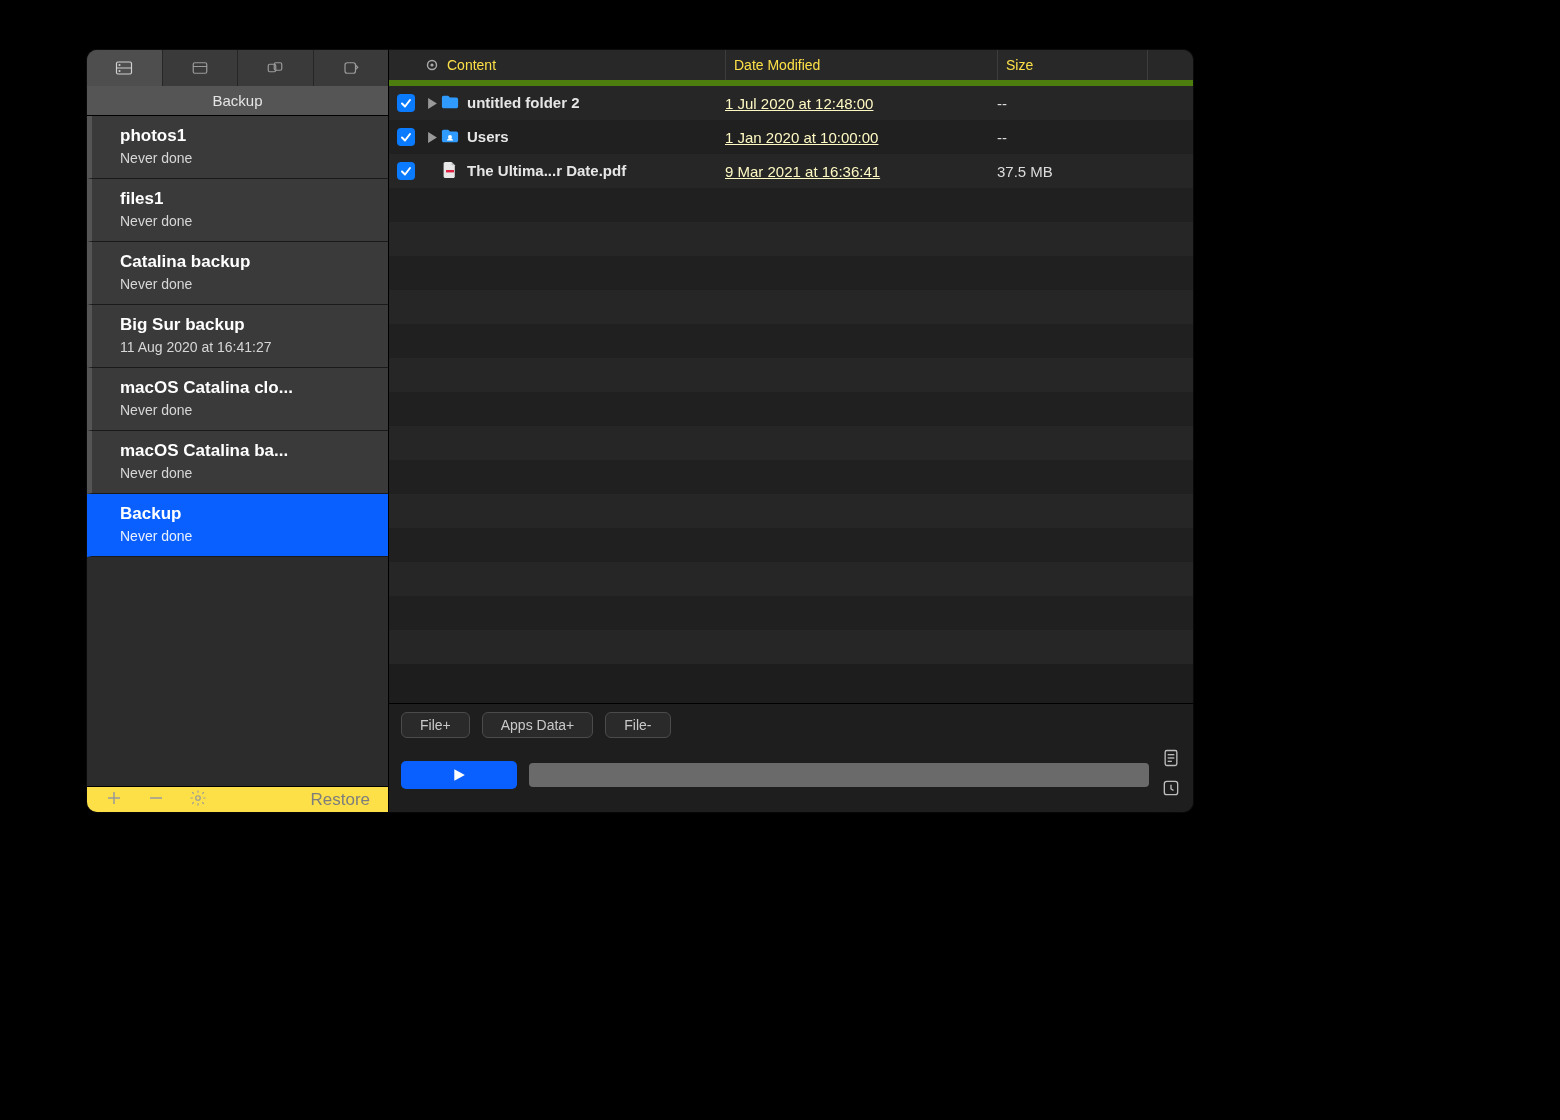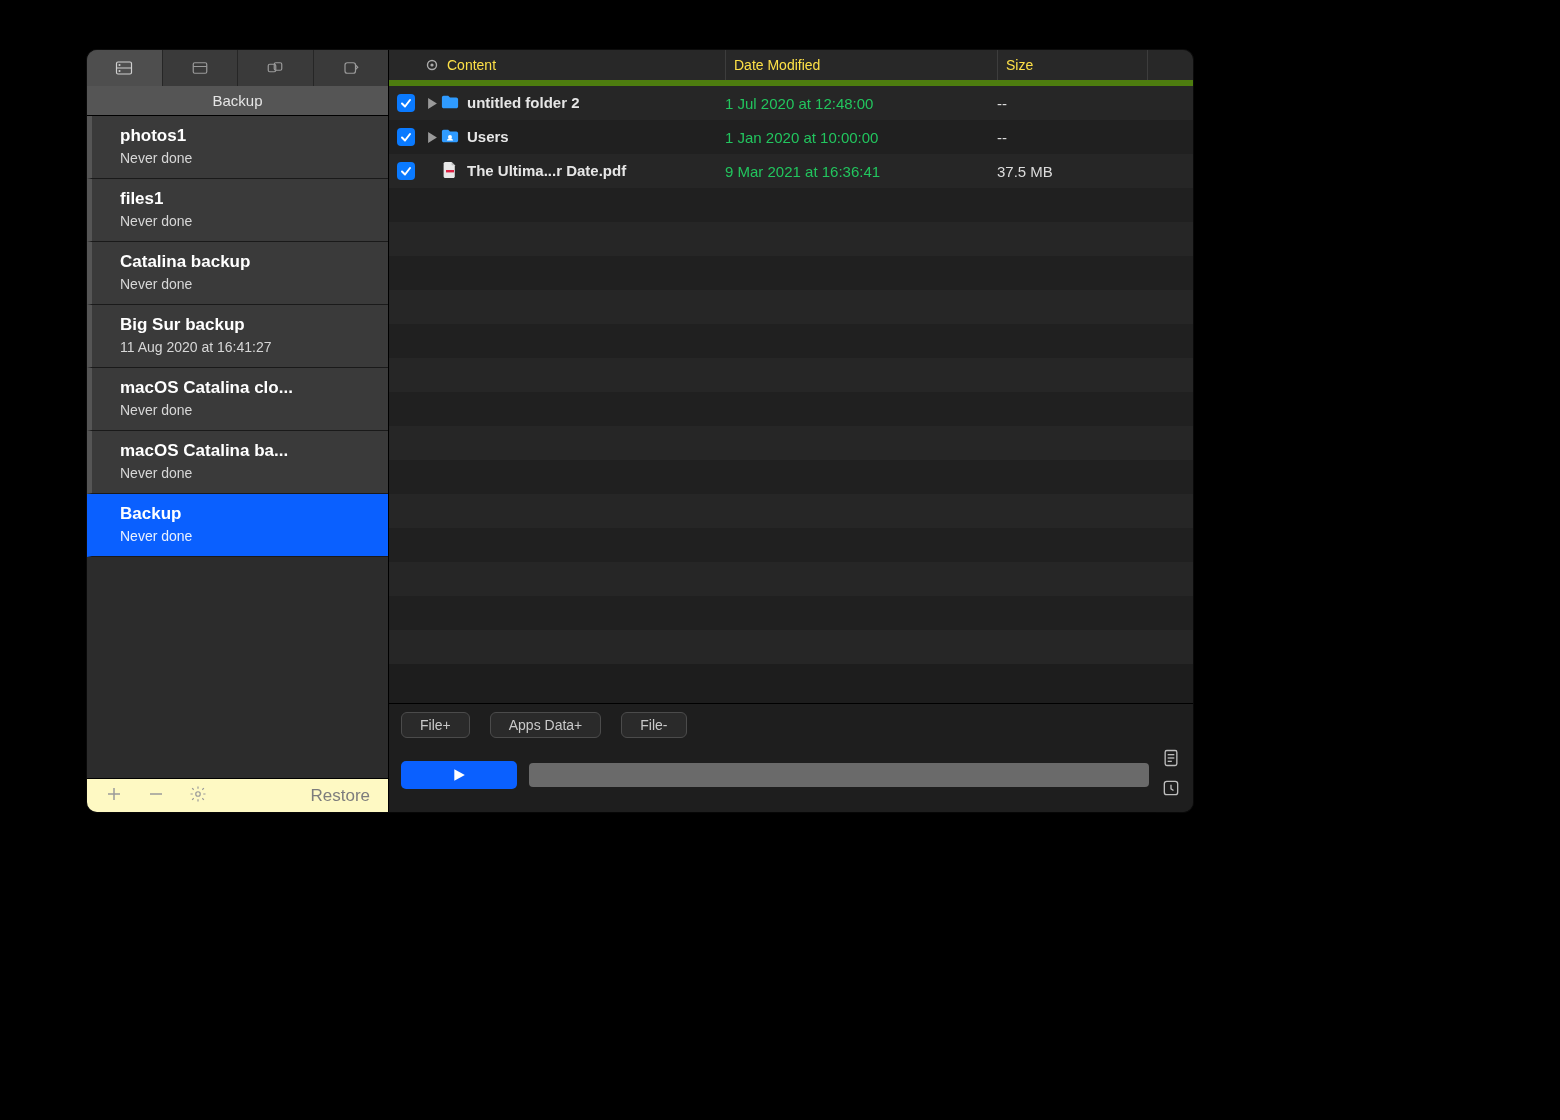--- a/index.html
+++ b/index.html
@@ -85,22 +85,22 @@
   }
   .side-item .status {
     color: #d7d7d7; font-size: 14px; margin-top: 4px;
   }
   .side-item.selected {
     background: #0a60ff;
     border-left-color: #0a60ff;
   }
   .side-item.selected .status { color: #e8f0ff; }
   .side-footer {
-    height: 34px;
-    background: #fef9c3;
+    height: 26px;
+    background: #fde047;
     border-top: 1px solid #000;
     display: flex;
     align-items: center;
     gap: 24px;
     padding: 8px 18px;
     color: #8b8b8b;
   }
   .side-footer .restore { margin-left: auto; font-size: 17px; color: #7d7d7d; }
   .side-footer svg { width: 18px; height: 18px; }
   .main {
@@ -134,28 +134,28 @@
     width: 18px; height: 18px; border-radius: 4px;
     background: #0a7aff; display:flex; align-items:center; justify-content:center;
   }
   .row .cb svg { width: 12px; height: 12px; }
   .row .disc {
     width: 14px; color: #9b9b9b; display:flex; justify-content:center;
   }
   .row .icon { width: 18px; height: 16px; margin-right: 8px; }
   .row .name { font-weight: 700; }
   .row .c-content { flex: 0 0 284px; display:flex; align-items:flex-start; }
-  .row .c-date { flex: 0 0 272px; color: #22c55e; }
+  .row .c-date { flex: 0 0 272px; color: #fef9c3; text-decoration: underline; }
   .row .c-size { flex: 0 0 150px; color: #dcdcdc; }
   .bottom {
     background: #1e1e1e;
     border-top: 1px solid #000;
     padding: 8px 12px 10px 12px;
   }
-  .btn-row { display:flex; gap: 20px; margin-bottom: 10px; }
+  .btn-row { display:flex; gap: 12px; margin-bottom: 10px; }
   .pill {
     border: 1px solid #4b4b4b;
     background: #2a2a2a;
     color: #c9c9c9;
     font-size: 14px;
     padding: 4px 18px;
     border-radius: 6px;
   }
   .run-row { display:flex; align-items:center; gap: 12px; }
   .play {

